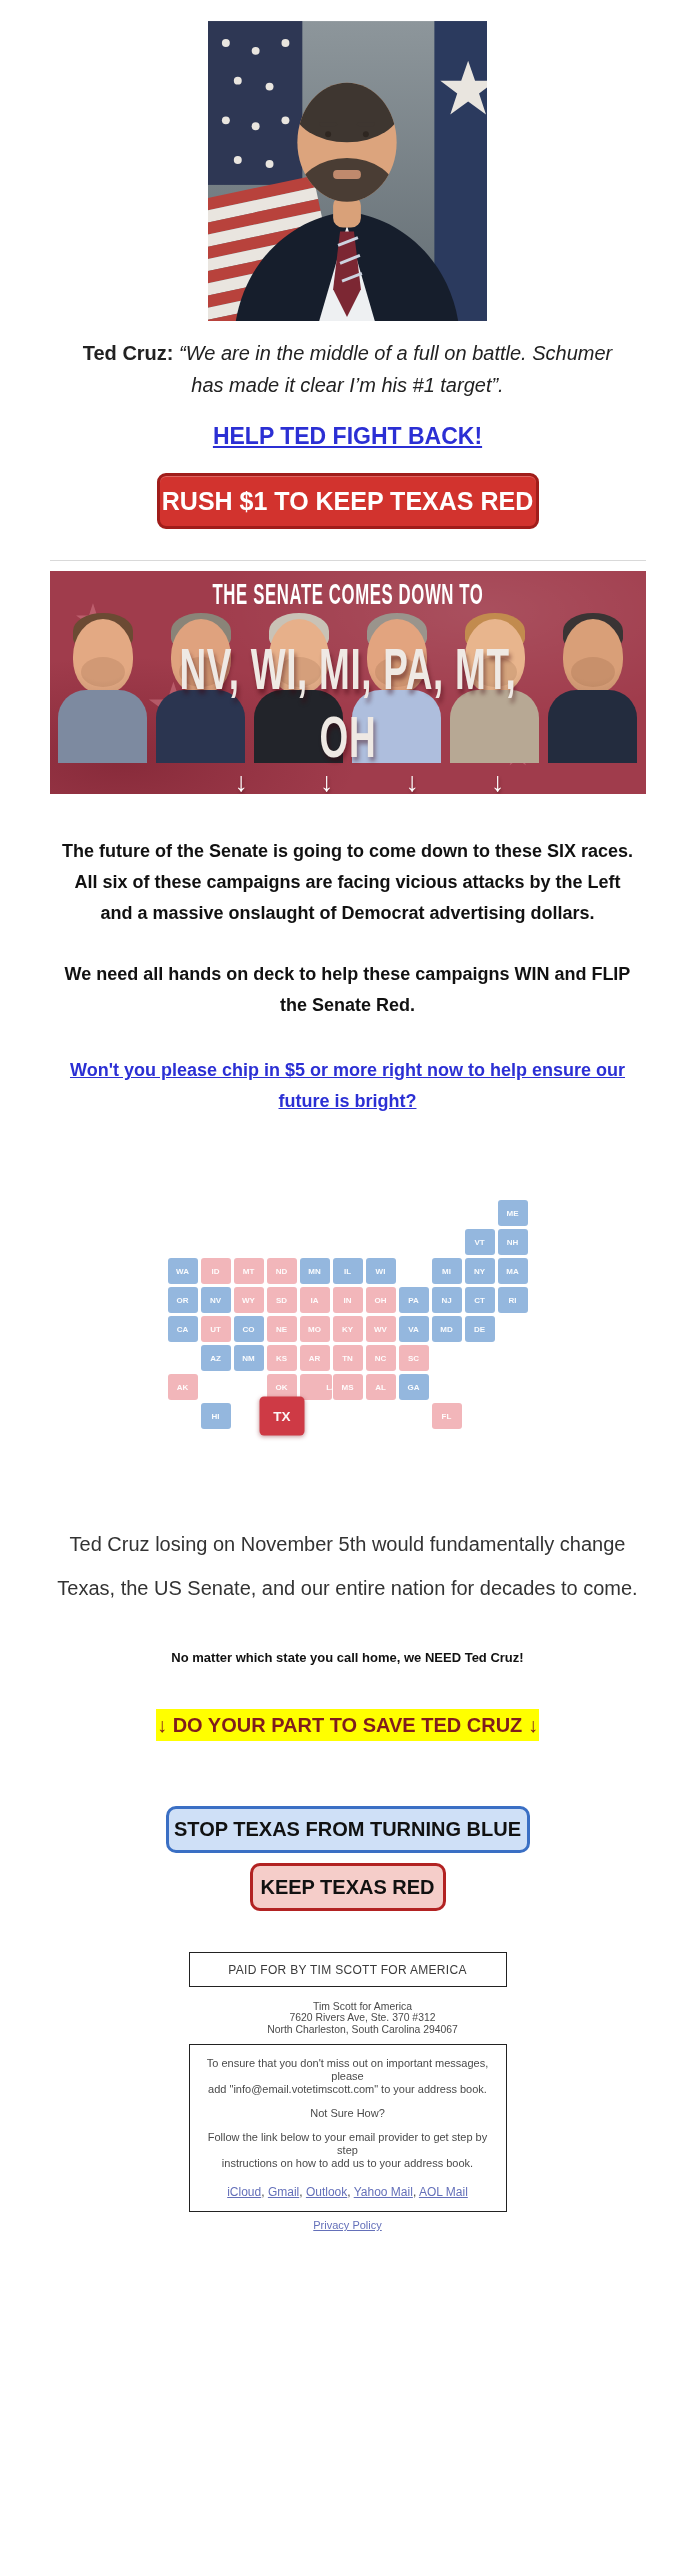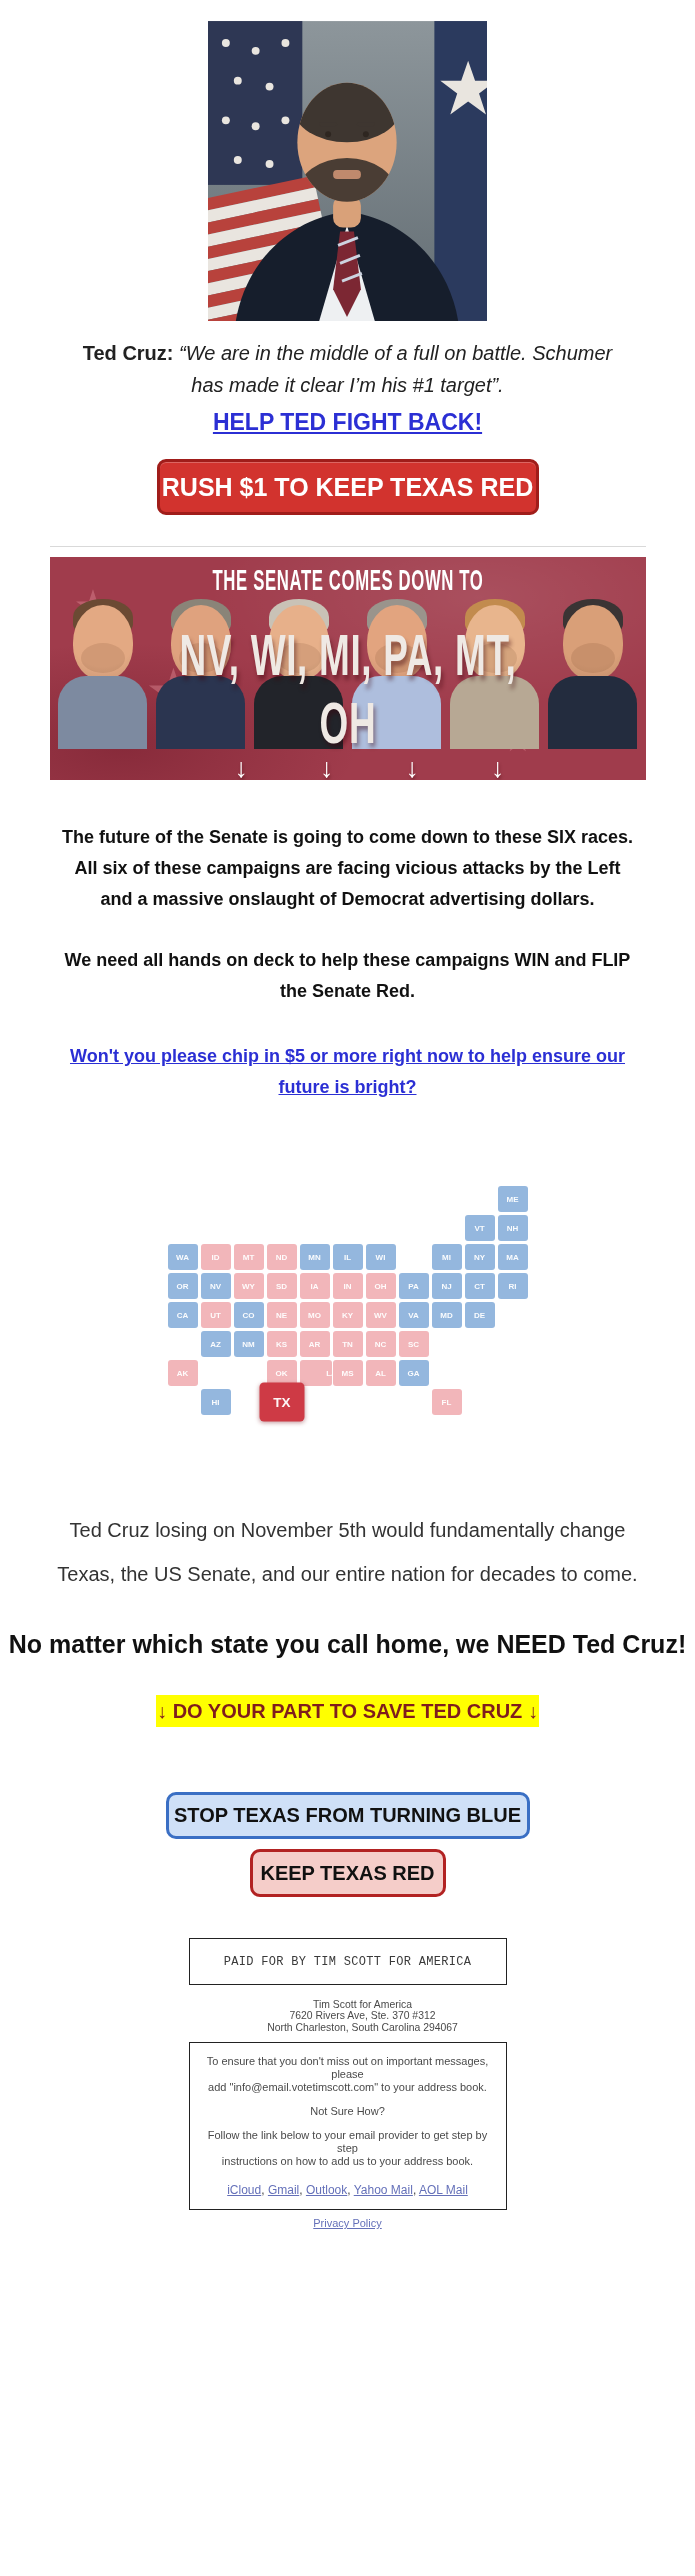--- a/index.html
+++ b/index.html
@@ -8,21 +8,21 @@
 
   
   .portrait-row{text-align:center;line-height:0;}
   .portrait-row svg{display:inline-block;}
 
   
   .quote{margin-top:16px;font-size:20px;line-height:32px;text-align:center;color:#222;}
   .quote .prefix{font-weight:bold;font-style:normal;}
   .quote .q{font-style:italic;}
 
-  .help-row{margin-top:8px;text-align:center;line-height:26px;}
+  .help-row{margin-top:22px;text-align:center;line-height:26px;}
   .help-link{font-size:23px;font-weight:bold;color:var(--link-blue);text-decoration:underline;cursor:pointer;}
 
   .cta-row{margin-top:21px;text-align:center;height:56px;}
   .cta-btn{display:inline-block;box-sizing:border-box;width:382px;height:56px;line-height:50px;
            background:var(--cta-red);border:3px solid var(--cta-red-border);border-radius:9px;
            color:#fff;font-weight:bold;font-size:25px;text-decoration:none;cursor:pointer;
            box-shadow:inset 0 1px 0 rgba(255,255,255,.25);}
 
   .divider{width:596px;margin:31px auto 0;border:0;border-top:1px solid #d9d9d9;}
 
@@ -60,37 +60,37 @@
   
   .map{margin-top:75px;padding:8px 0 9px;}
   .map-grid{display:grid;grid-template-columns:repeat(11,30px);grid-auto-rows:26px;gap:3px;justify-content:center;}
   .tile{border-radius:3px;display:flex;align-items:center;justify-content:center;
         font-size:8px;font-weight:bold;color:rgba(255,255,255,.95);}
   .tile.blue{background:var(--map-blue);}
   .tile.pink{background:var(--map-pink);}
   .tile.tx{background:var(--map-tx);transform:scale(1.5);z-index:2;font-size:9px;box-shadow:0 1px 3px rgba(120,20,30,.4);}
 
   .losing{margin-top:84px;font-size:20px;line-height:44px;text-align:center;color:#333;}
-  .need{margin-top:36px;font-size:25px;line-height:24px;font-weight:bold;text-align:center;color:#111;}
+  .need{margin-top:36px;font-size:13px;line-height:24px;font-weight:bold;text-align:center;color:#111;}
 
   .yellow-row{margin-top:39px;text-align:center;height:32px;}
   .yellow{display:inline-block;background:var(--highlight-yellow);color:#7f1d1d;font-weight:bold;font-size:20px;
           line-height:22px;padding:5px 1px;cursor:pointer;}
 
   .btn-row{text-align:center;}
   .blue-row{margin-top:65px;height:35px;}
   .red-row{margin-top:22px;height:48px;}
   .btn2{display:inline-block;box-sizing:border-box;border-radius:10px;font-weight:bold;font-size:20px;
         color:#111;text-decoration:none;cursor:pointer;}
   .btn-blue{width:364px;height:47px;line-height:41px;background:var(--btn-blue-bg);border:3px solid var(--btn-blue-border);}
   .btn-red{width:196px;height:48px;line-height:42px;background:var(--btn-red-bg);border:3px solid var(--btn-red-border);}
 
   
-  .paid-box{width:318px;height:47px;box-sizing:border-box;margin:41px auto 0;border:1px solid #222;
-            display:flex;align-items:center;justify-content:center;font-size:12px;color:#3a3a3a;letter-spacing:0.3px;font-family:Liberation Mono, monospace;}
+  .paid-box{width:318px;height:35px;box-sizing:border-box;margin:41px auto 0;border:1px solid #222;
+            display:flex;align-items:center;justify-content:center;font-size:12px;color:#3a3a3a;letter-spacing:0.3px;}
   .address{margin-top:14px;text-align:center;font-size:10.4px;line-height:11.4px;color:#4a4a4a;padding-left:30px;}
   .info-box{width:318px;box-sizing:border-box;margin:9px auto 0;border:1px solid #222;padding:12px 10px;
             display:flex;flex-direction:column;gap:11px;font-size:11px;line-height:13px;color:#4a4a4a;text-align:center;}
   .info-links{margin-top:5px;font-size:12px;}
   .info-links a,.small-link{color:var(--footer-link);text-decoration:underline;cursor:pointer;}
   .privacy-row{margin-top:7px;text-align:center;font-size:11px;line-height:12px;}
 </style>
 </head>
 <body>
 

